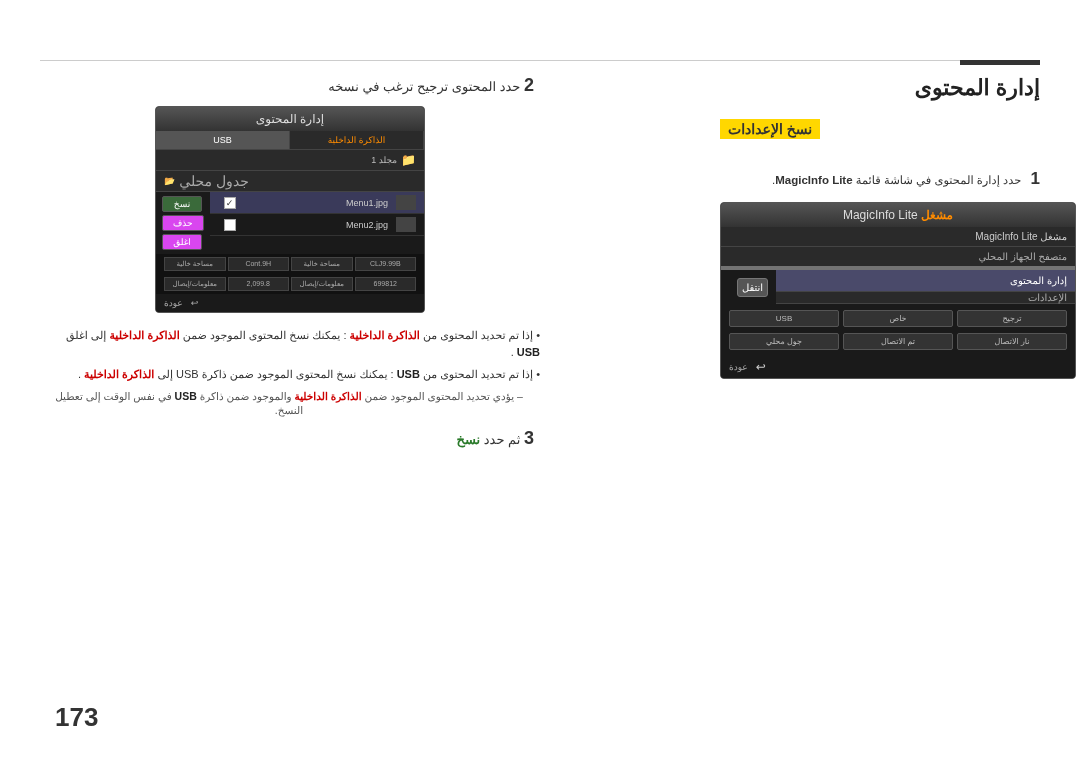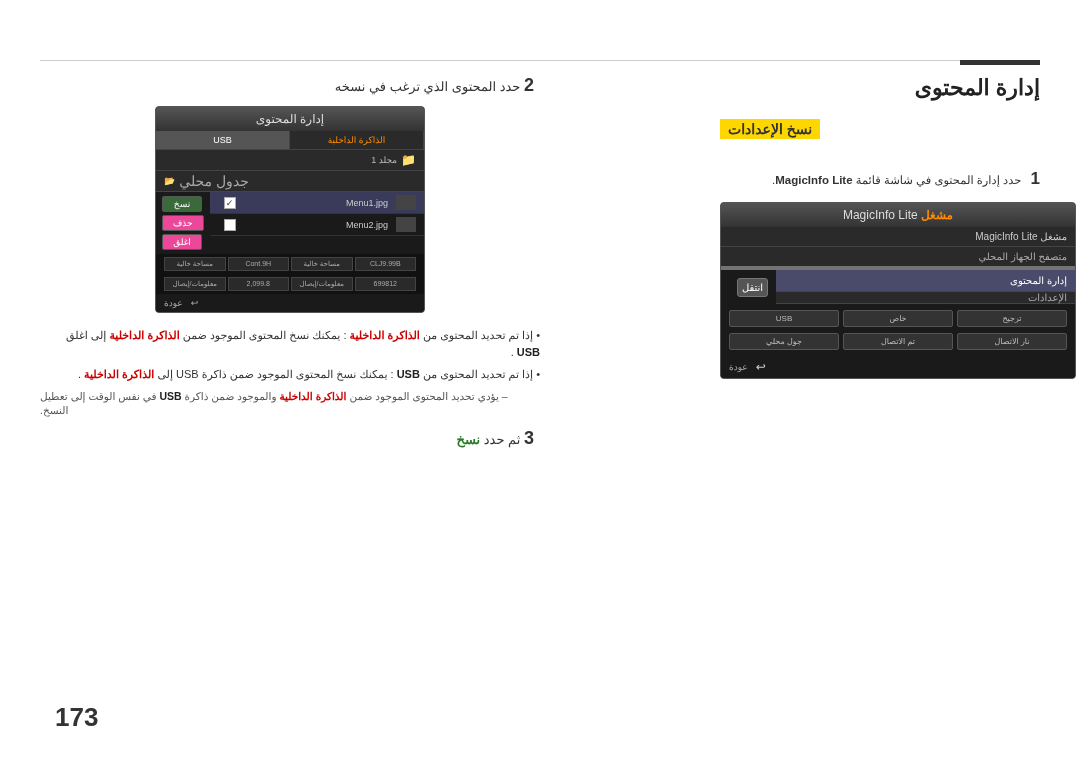--- a/index.html
+++ b/index.html
@@ -300,21 +300,21 @@
       border: 1px solid #555;
       border-radius: 2px;
       font-size: 9px;
       padding: 2px 10px;
       cursor: pointer;
       direction: rtl;
       min-width: 40px;
       text-align: center;
     }
 
-    .content-btn.gray { background: #ec4899; }
+    .content-btn.gray { background: #d946ef; }
 
     .content-info-row {
       display: flex;
       direction: rtl;
       background: #111;
       padding: 3px 8px;
       gap: 2px;
     }
 
     .info-cell {
@@ -359,21 +359,21 @@
       content: "• ";
       color: #333;
     }
 
     .note-sub {
       font-size: 10.5px;
       color: #555;
       margin-bottom: 6px;
       margin-right: 2px;
       direction: rtl;
-      text-align: left;
+      text-align: center;
       line-height: 1.4;
     }
 
     .note-sub::before {
       content: "– ";
     }
 
     .bold-red { color: #c00; font-weight: bold; }
     .bold-dark { color: #222; font-weight: bold; }
 
@@ -441,21 +441,21 @@
       <span class="back-arrow">↩</span>
       <span>عودة</span>
     </div>
   </div>
 </div>
 
 <div class="left-column">
 
   <div style="text-align:right; direction:rtl; font-size:13px; color:#333; margin-bottom:10px;">
     <span class="step2-number">2</span>
-    <span>حدد المحتوى الذي ترغب في نسخه</span>
+    <span>حدد المحتوى ترجيح ترغب في نسخه</span>
   </div>
 
   <div class="content-panel">
     <div class="content-panel-header">إدارة المحتوى</div>
 
     <div class="content-panel-tabs">
       <div class="content-tab">
         <span style="color:#ff8c00;">الذاكرة الداخلية</span>
       </div>
       <div class="content-tab active">USB</div>

